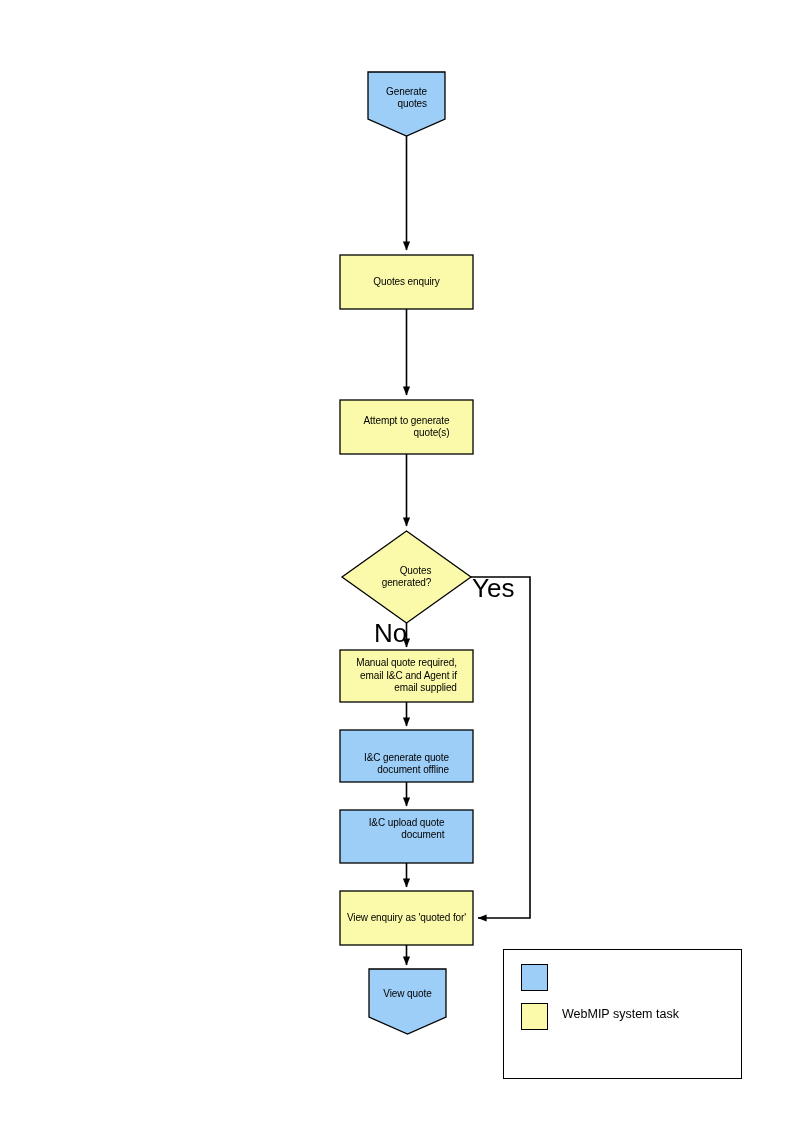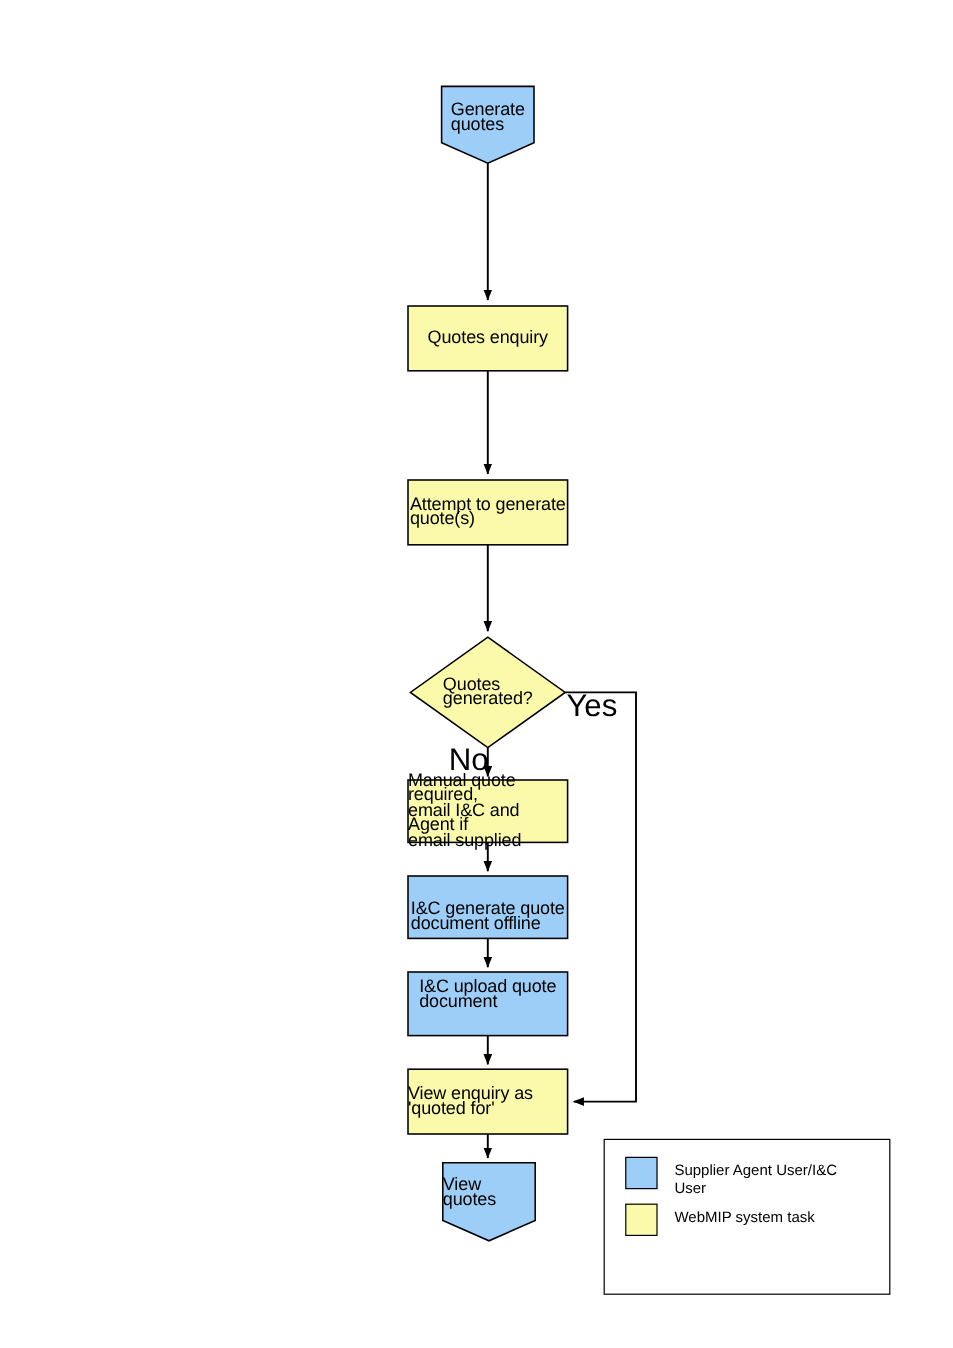--- a/index.html
+++ b/index.html
@@ -27,23 +27,23 @@
     left: 0;
     top: 0;
     width: 794px;
     height: 1123px;
   }
   .node-label {
     position: absolute;
     display: flex;
     align-items: center;
     justify-content: center;
-    text-align: left;
+    text-align: right;
     font-family: "Liberation Sans", sans-serif;
-    font-size: 15px;
+    font-size: 10px;
     line-height: 12.5px;
     color: #000000;
     pointer-events: none;
     letter-spacing: -0.1px;
   }
   .edge-label {
     position: absolute;
     font-family: Liberation Sans, sans-serif;
     font-size: 26px;
     color: #000000;
@@ -160,31 +160,30 @@
   <div class="node-label" style="left:340px; top:810px; width:133px; height:38px;">
     <span style="white-space:pre-line;">I&amp;C upload quote
 document</span>
   </div>
 
   <div class="node-label" style="left:340px; top:891px; width:133px; height:54px;">
     <span style="white-space:pre-line;">View enquiry as 'quoted for'</span>
   </div>
 
   <div class="node-label" style="left:369px; top:969px; width:77px; height:50px;">
-    <span style="white-space:pre-line;">View quotes</span>
+    <span style="white-space:pre-line;">View quote</span>
   </div>
 
   <div class="edge-label" style="left:472px; top:577px;">Yes</div>
 
   <div class="edge-label" style="left:374px; top:622px;">No</div>
 
   <div class="legend-box">
     <div class="legend-row" style="left:17px; top:14px; width:205px;">
       <span class="legend-swatch" style="background:#9DCEF7;"></span>
-      <span class="legend-text">Supplier Agent User/I&amp;C User</span>
     </div>
     <div class="legend-row" style="left:17px; top:53px; width:205px;">
       <span class="legend-swatch" style="background:#FAFAAA;"></span>
       <span class="legend-text">WebMIP system task</span>
     </div>
   </div>
 
 </div>
 
 </body></html>

